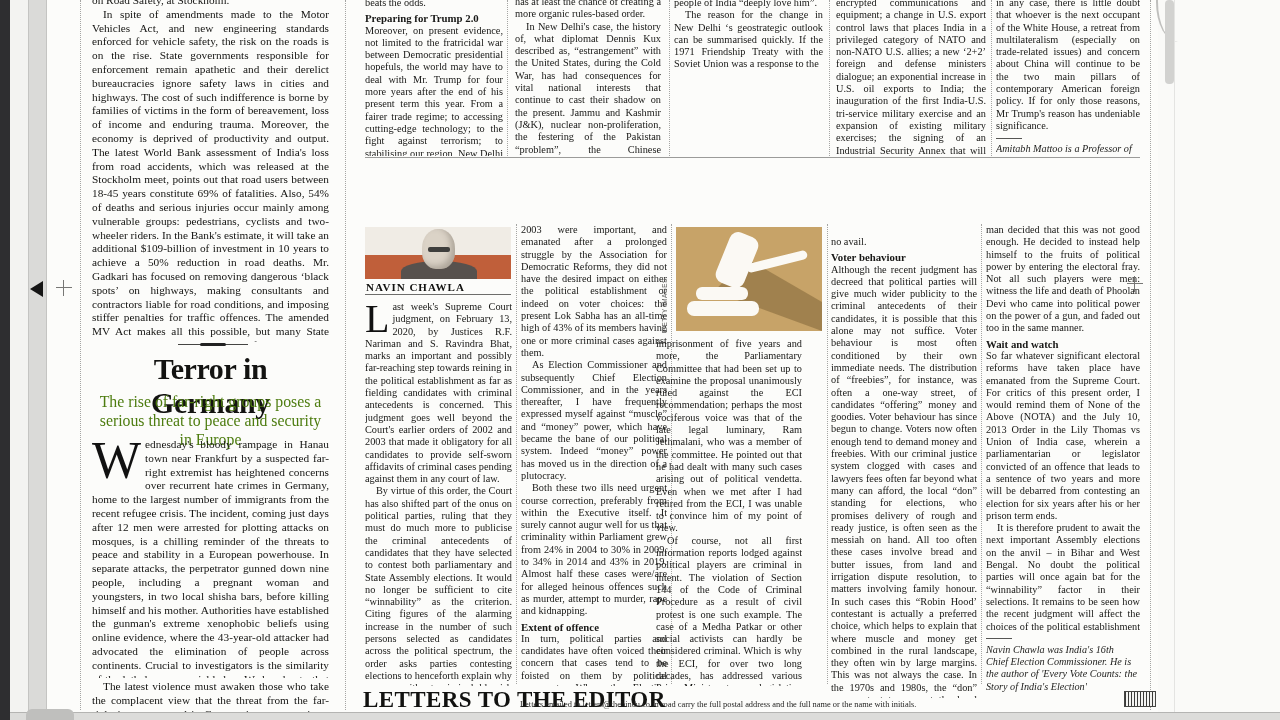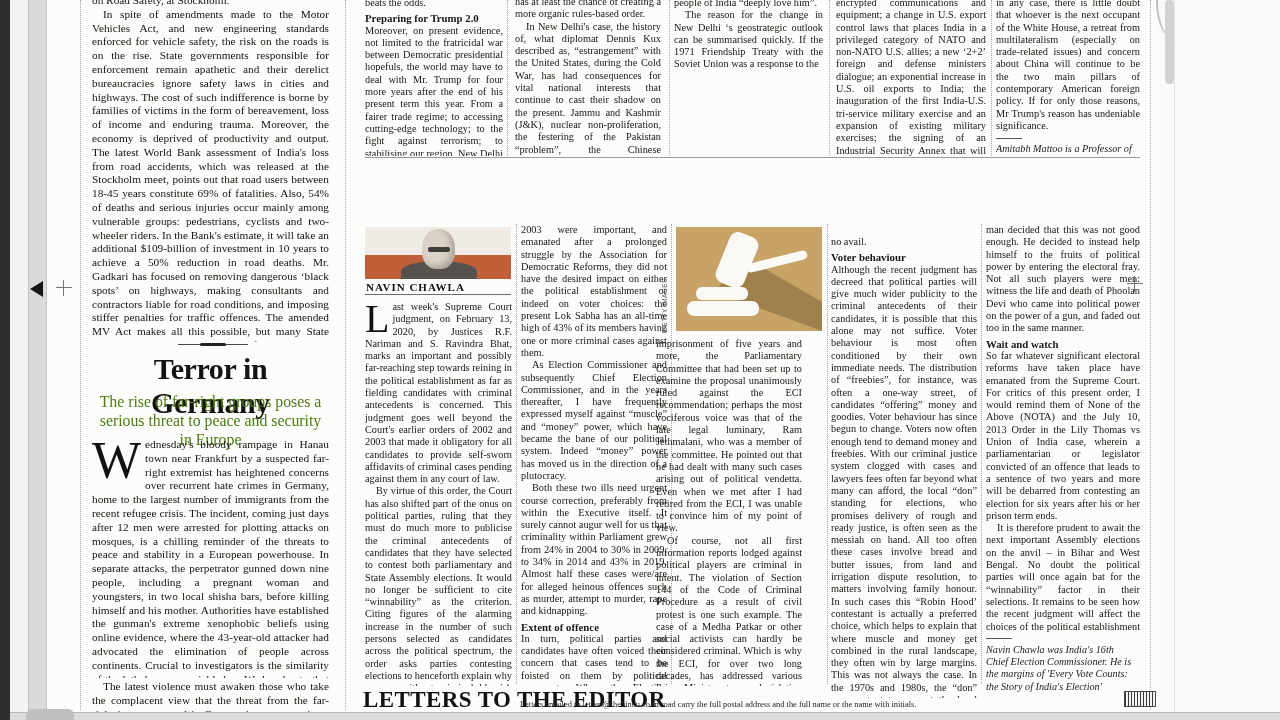--- a/index.html
+++ b/index.html
@@ -183,21 +183,21 @@
     <p class="body-txt">Although the recent judgment has decreed that political parties will give much wider publicity to the criminal antecedents of their candidates, it is possible that this alone may not suffice. Voter behaviour is most often conditioned by their own immediate needs. The distribution of “freebies”, for instance, was often a one-way street, of candidates “offering” money and goodies. Voter behaviour has since begun to change. Voters now often enough tend to demand money and freebies. With our criminal justice system clogged with cases and lawyers fees often far beyond what many can afford, the local “don” standing for elections, who promises delivery of rough and ready justice, is often seen as the messiah on hand. All too often these cases involve bread and butter issues, from land and irrigation dispute resolution, to matters involving family honour. In such cases this “Robin Hood’ contestant is actually a preferred choice, which helps to explain that where muscle and money get combined in the rural landscape, they often win by large margins. This was not always the case. In the 1970s and 1980s, the “don” was content to support the local political bigwig with his muscle, crowd-pulling capacity and money, hoping that once elections were over, the elected leader would help the “don” in turn, not least to help wipe out his string of cases. By the 1990s the muscle</p>
   </div>
 
   <div class="abs clip" style="left:986px;top:224px;width:154px;height:410px">
     <p class="body-txt">man decided that this was not good enough. He decided to instead help himself to the fruits of political power by entering the electoral fray. Not all such players were men: witness the life and death of Phoolan Devi who came into political power on the power of a gun, and faded out too in the same manner.</p>
     <p class="body-txt subhead">Wait and watch</p>
     <p class="body-txt">So far whatever significant electoral reforms have taken place have emanated from the Supreme Court. For critics of this present order, I would remind them of None of the Above (NOTA) and the July 10, 2013 Order in the Lily Thomas vs Union of India case, wherein a parliamentarian or legislator convicted of an offence that leads to a sentence of two years and more will be debarred from contesting an election for six years after his or her prison term ends.</p>
     <p class="body-txt ind">It is therefore prudent to await the next important Assembly elections on the anvil – in Bihar and West Bengal. No doubt the political parties will once again bat for the “winnability” factor in their selections. It remains to be seen how the recent judgment will affect the choices of the political establishment and whether it will have the desired effect in eliminating or significantly purging criminality from future legislatures.</p>
   </div>
   <div class="abs bio-rule" style="left:986px;top:638px"></div>
-  <div class="abs bio" style="left:986px;top:644px;width:152px">Navin Chawla was India's 16th Chief Election Commissioner. He is the margins of 'Every Vote Counts: the Story of India's Election'</div>
+  <div class="abs bio" style="left:986px;top:644px;width:152px">Navin Chawla was India's 16th Chief Election Commissioner. He is the author of 'Every Vote Counts: the Story of India's Election'</div>
 
   <div class="abs letters-title" style="left:363px;top:687px">LETTERS TO THE EDITOR</div>
   <div class="abs letters-note" style="left:520px;top:700px">Letters emailed to letters@thehindu.co.in road carry the full postal address and the full name or the name with initials.</div>
   <div class="abs barcode"></div>
 
   <div class="abs edge-dark"></div>
   <div class="abs edge-white"></div>
   <div class="abs edge-gray"></div>
   <div class="abs bar-bottom"></div>
   <div class="abs blob"></div>

